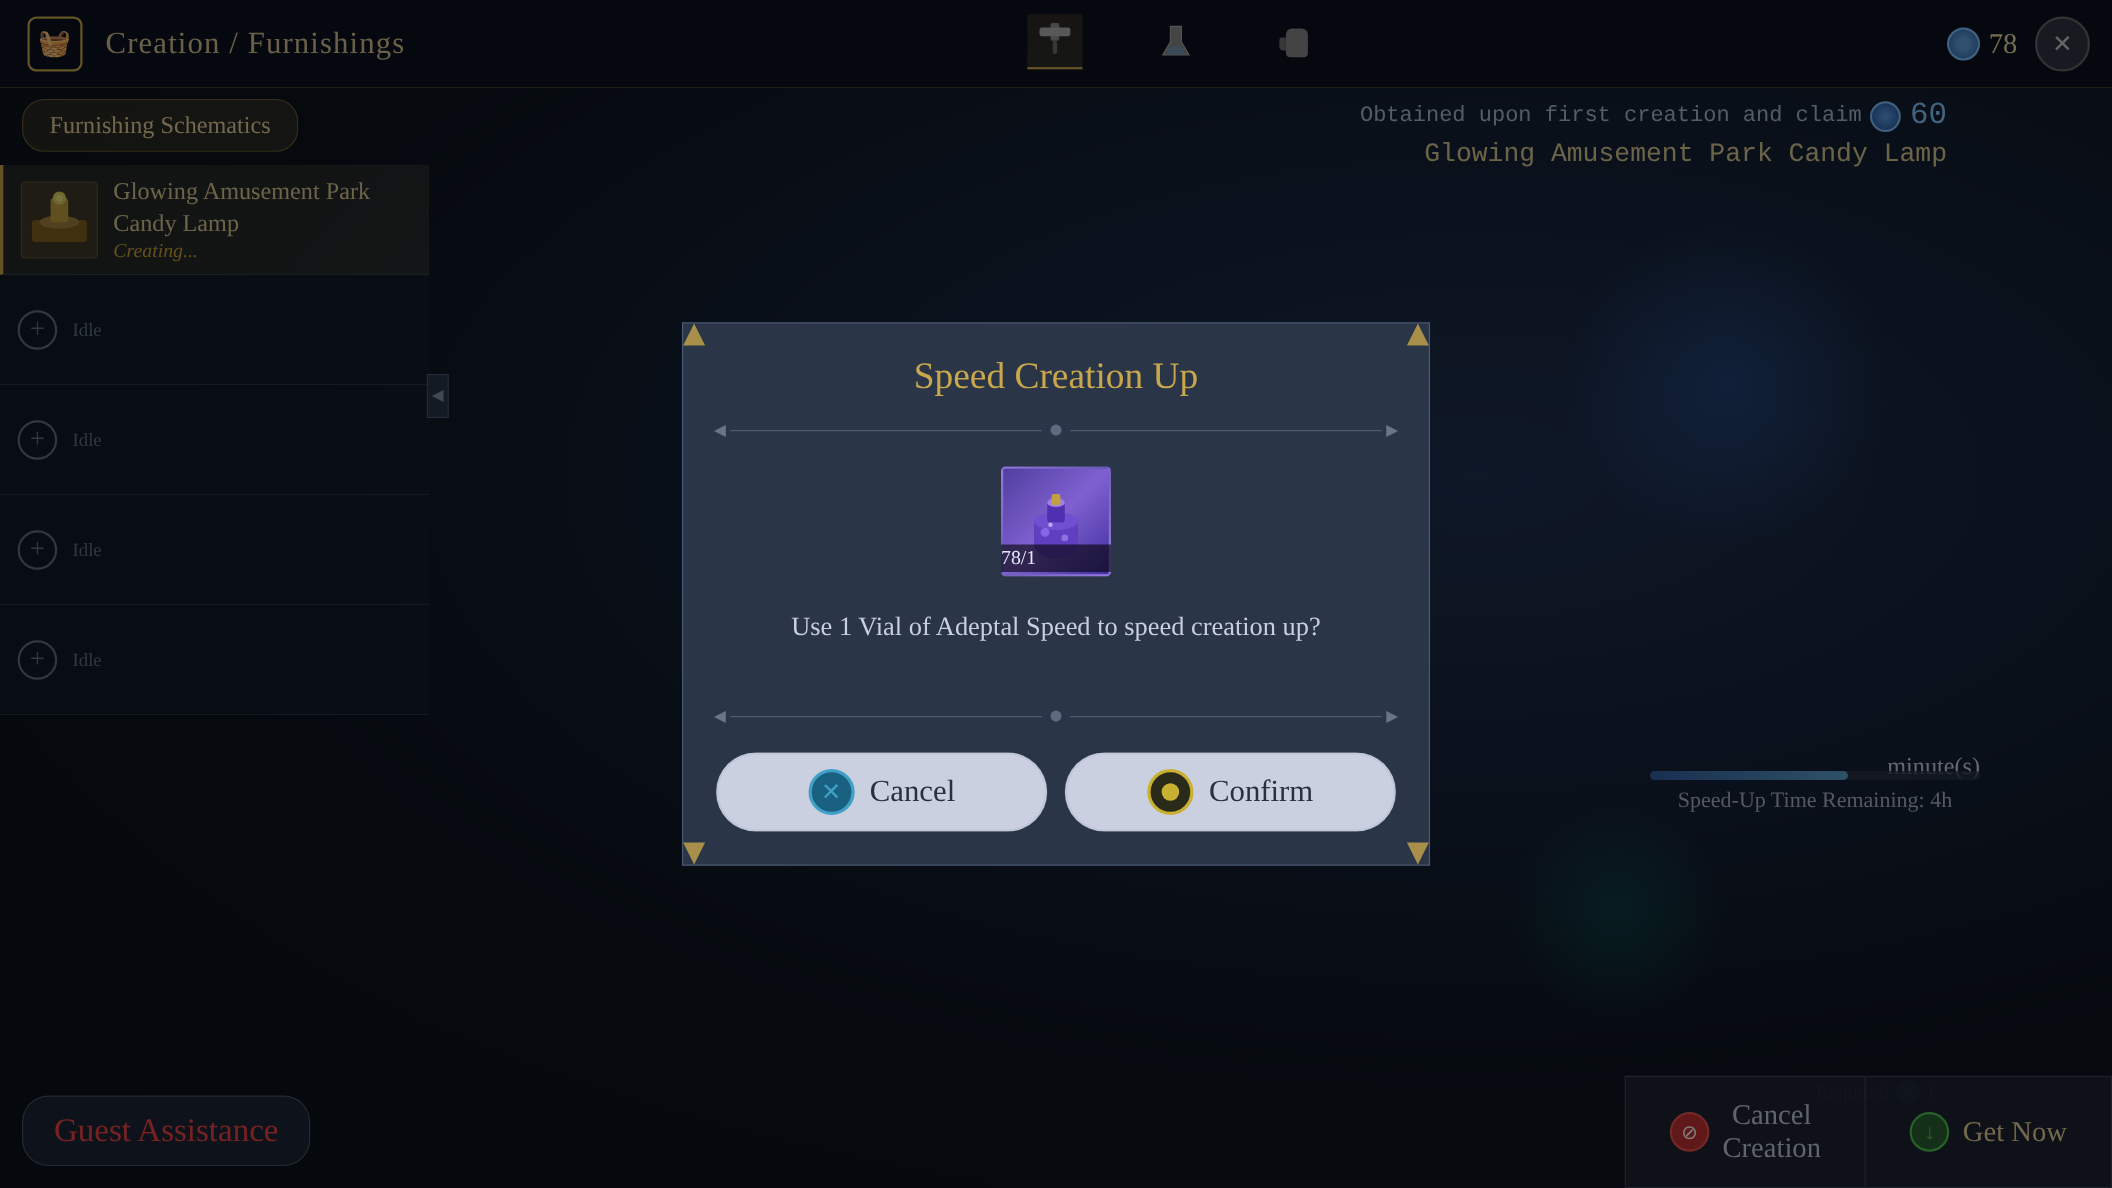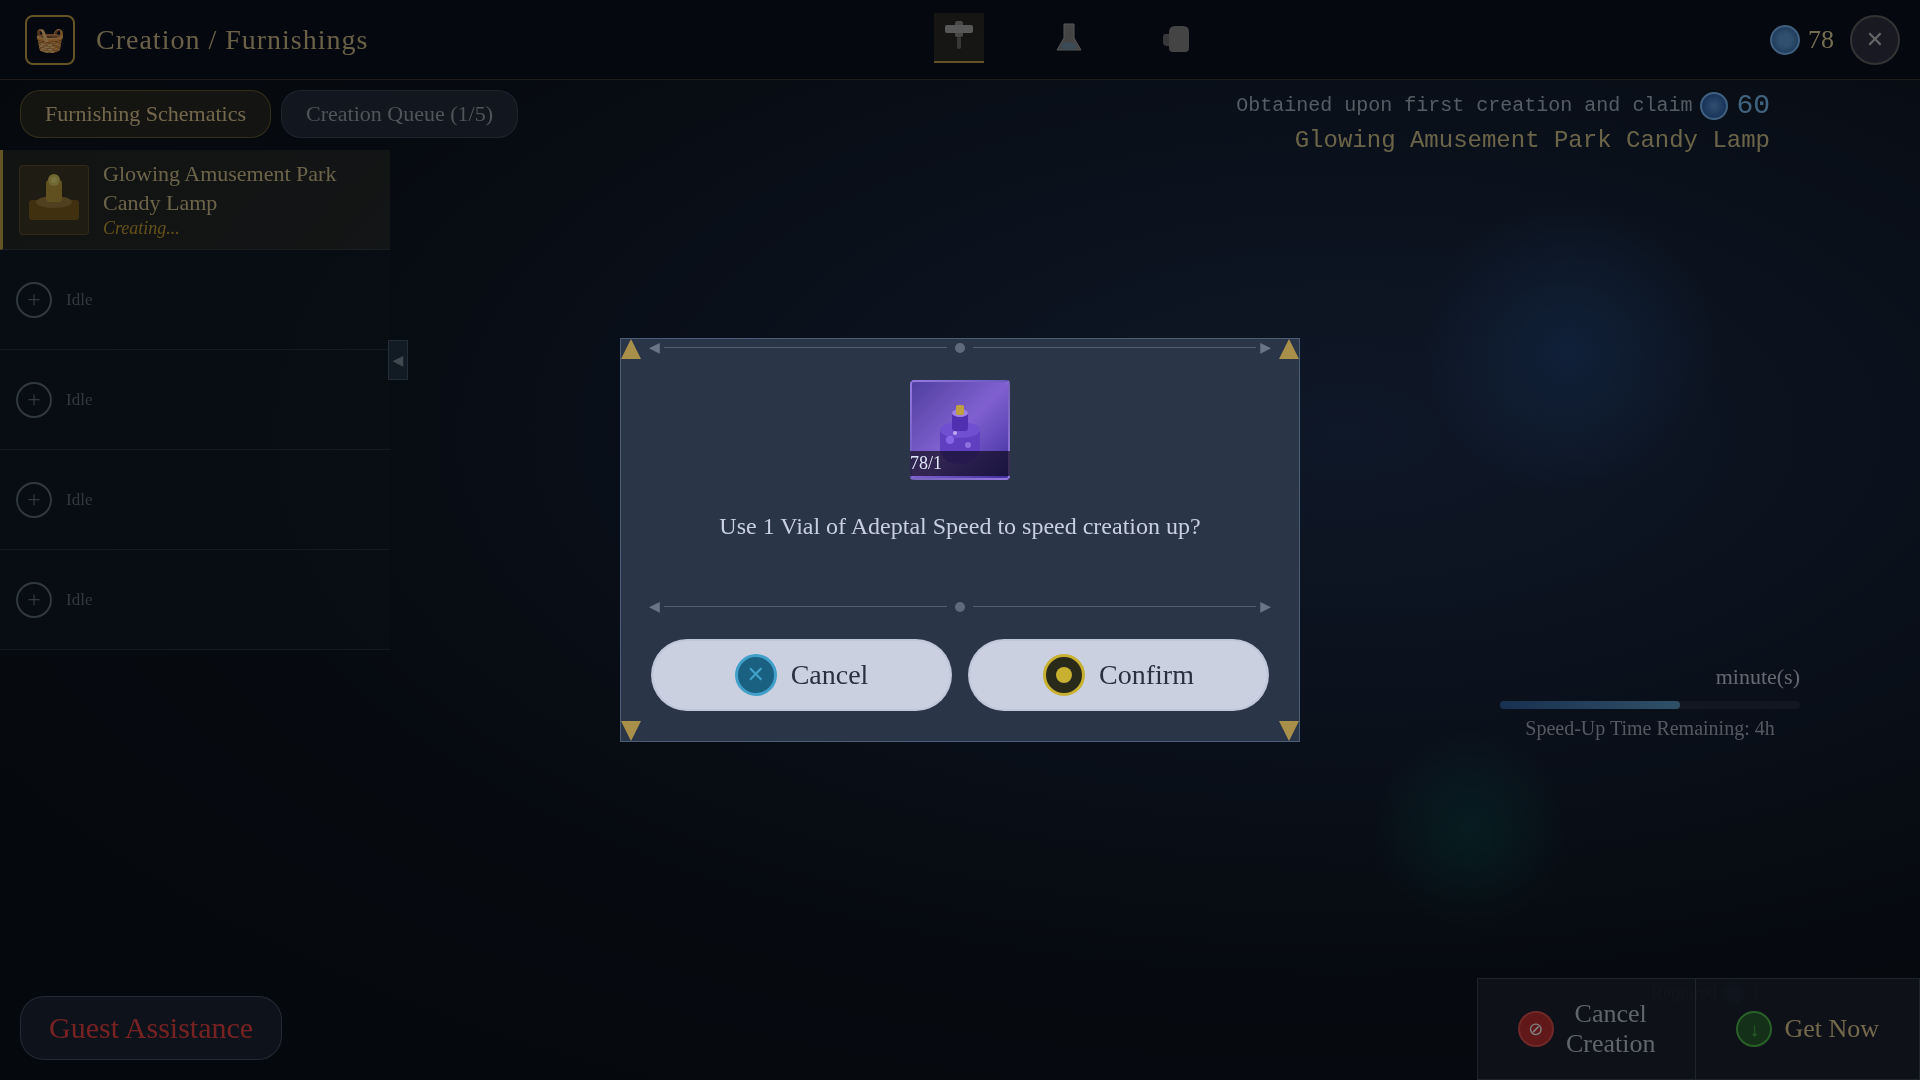--- a/index.html
+++ b/index.html
@@ -317,21 +317,21 @@
     }
 
     .speedup-text {
       color: #a8b0c0;
       font-size: 20px;
     }
 
     
     .minute-text {
       position: absolute;
-      bottom: 390px;
+      bottom: 370px;
       right: 120px;
       color: #c8d0e0;
       font-size: 22px;
       z-index: 5;
     }
 
     
     .bottom-buttons {
       position: absolute;
       bottom: 0;
@@ -665,21 +665,20 @@
     <div class="currency-display">
       <div class="currency-icon"></div>
       <span>78</span>
     </div>
     <div class="close-btn">✕</div>
   </div>
 </div>
 
 <div class="sidebar-tabs">
   <button class="tab-btn active">Furnishing Schematics</button>
-  <button class="tab-btn inactive">Creation Queue (1/5)</button>
 </div>
 
 <div class="sidebar">
 
   <div class="sidebar-item active">
     <div class="item-icon">
       <svg viewBox="0 0 60 60" width="60" height="60">
         <rect x="5" y="30" width="50" height="20" rx="3" fill="#806020"></rect>
         <ellipse cx="30" cy="32" rx="18" ry="6" fill="#a08040"></ellipse>
         <rect x="22" y="10" width="16" height="22" rx="3" fill="#c0a040"></rect>
@@ -759,20 +758,21 @@
     <svg class="corner-deco tr" viewBox="0 0 24 24" width="24" height="24">
       <polygon points="12,2 22,22 2,22" fill="#c8a84b" opacity="0.8"></polygon>
     </svg>
     <svg class="corner-deco bl" viewBox="0 0 24 24" width="24" height="24">
       <polygon points="12,22 22,2 2,2" fill="#c8a84b" opacity="0.8"></polygon>
     </svg>
     <svg class="corner-deco br" viewBox="0 0 24 24" width="24" height="24">
       <polygon points="12,22 22,2 2,2" fill="#c8a84b" opacity="0.8"></polygon>
     </svg>
 
+    <div class="modal-title">Speed Creation Up</div>
 
     <div class="modal-divider">
       <span class="divider-arrow">◀</span>
       <div class="divider-line"></div>
       <div class="divider-dot"></div>
       <div class="divider-line"></div>
       <span class="divider-arrow">▶</span>
     </div>
 
     <div class="modal-body">

